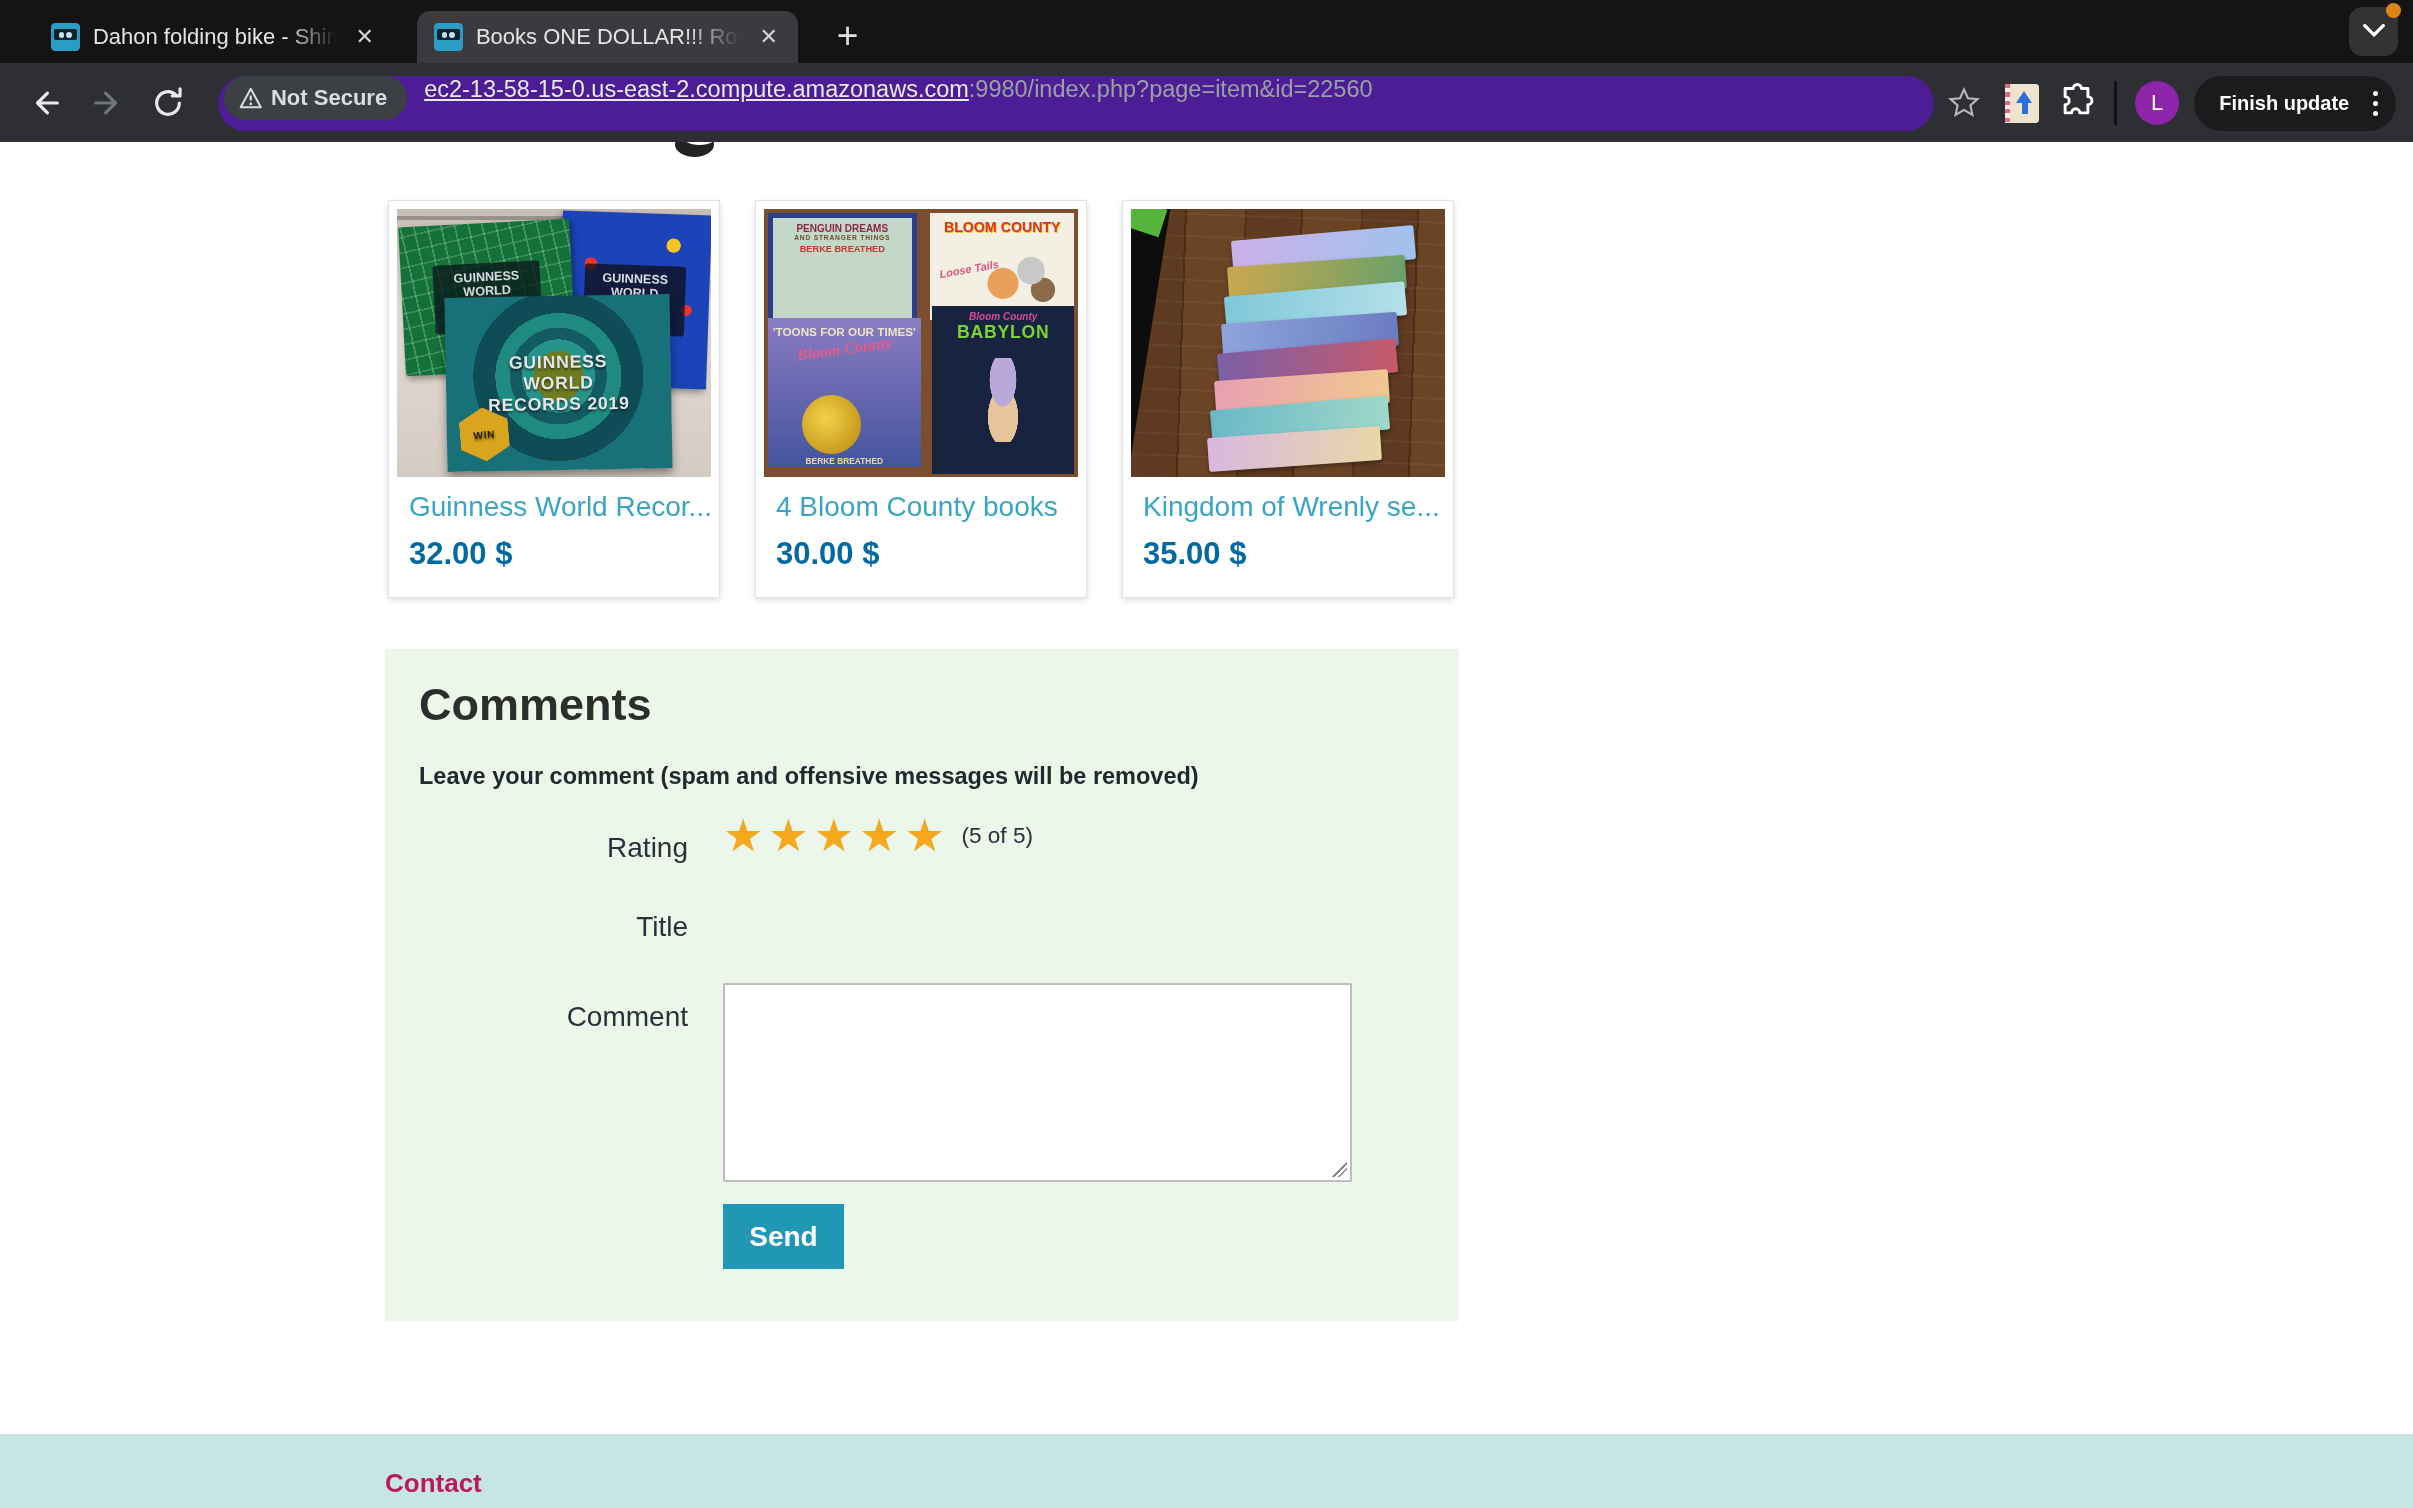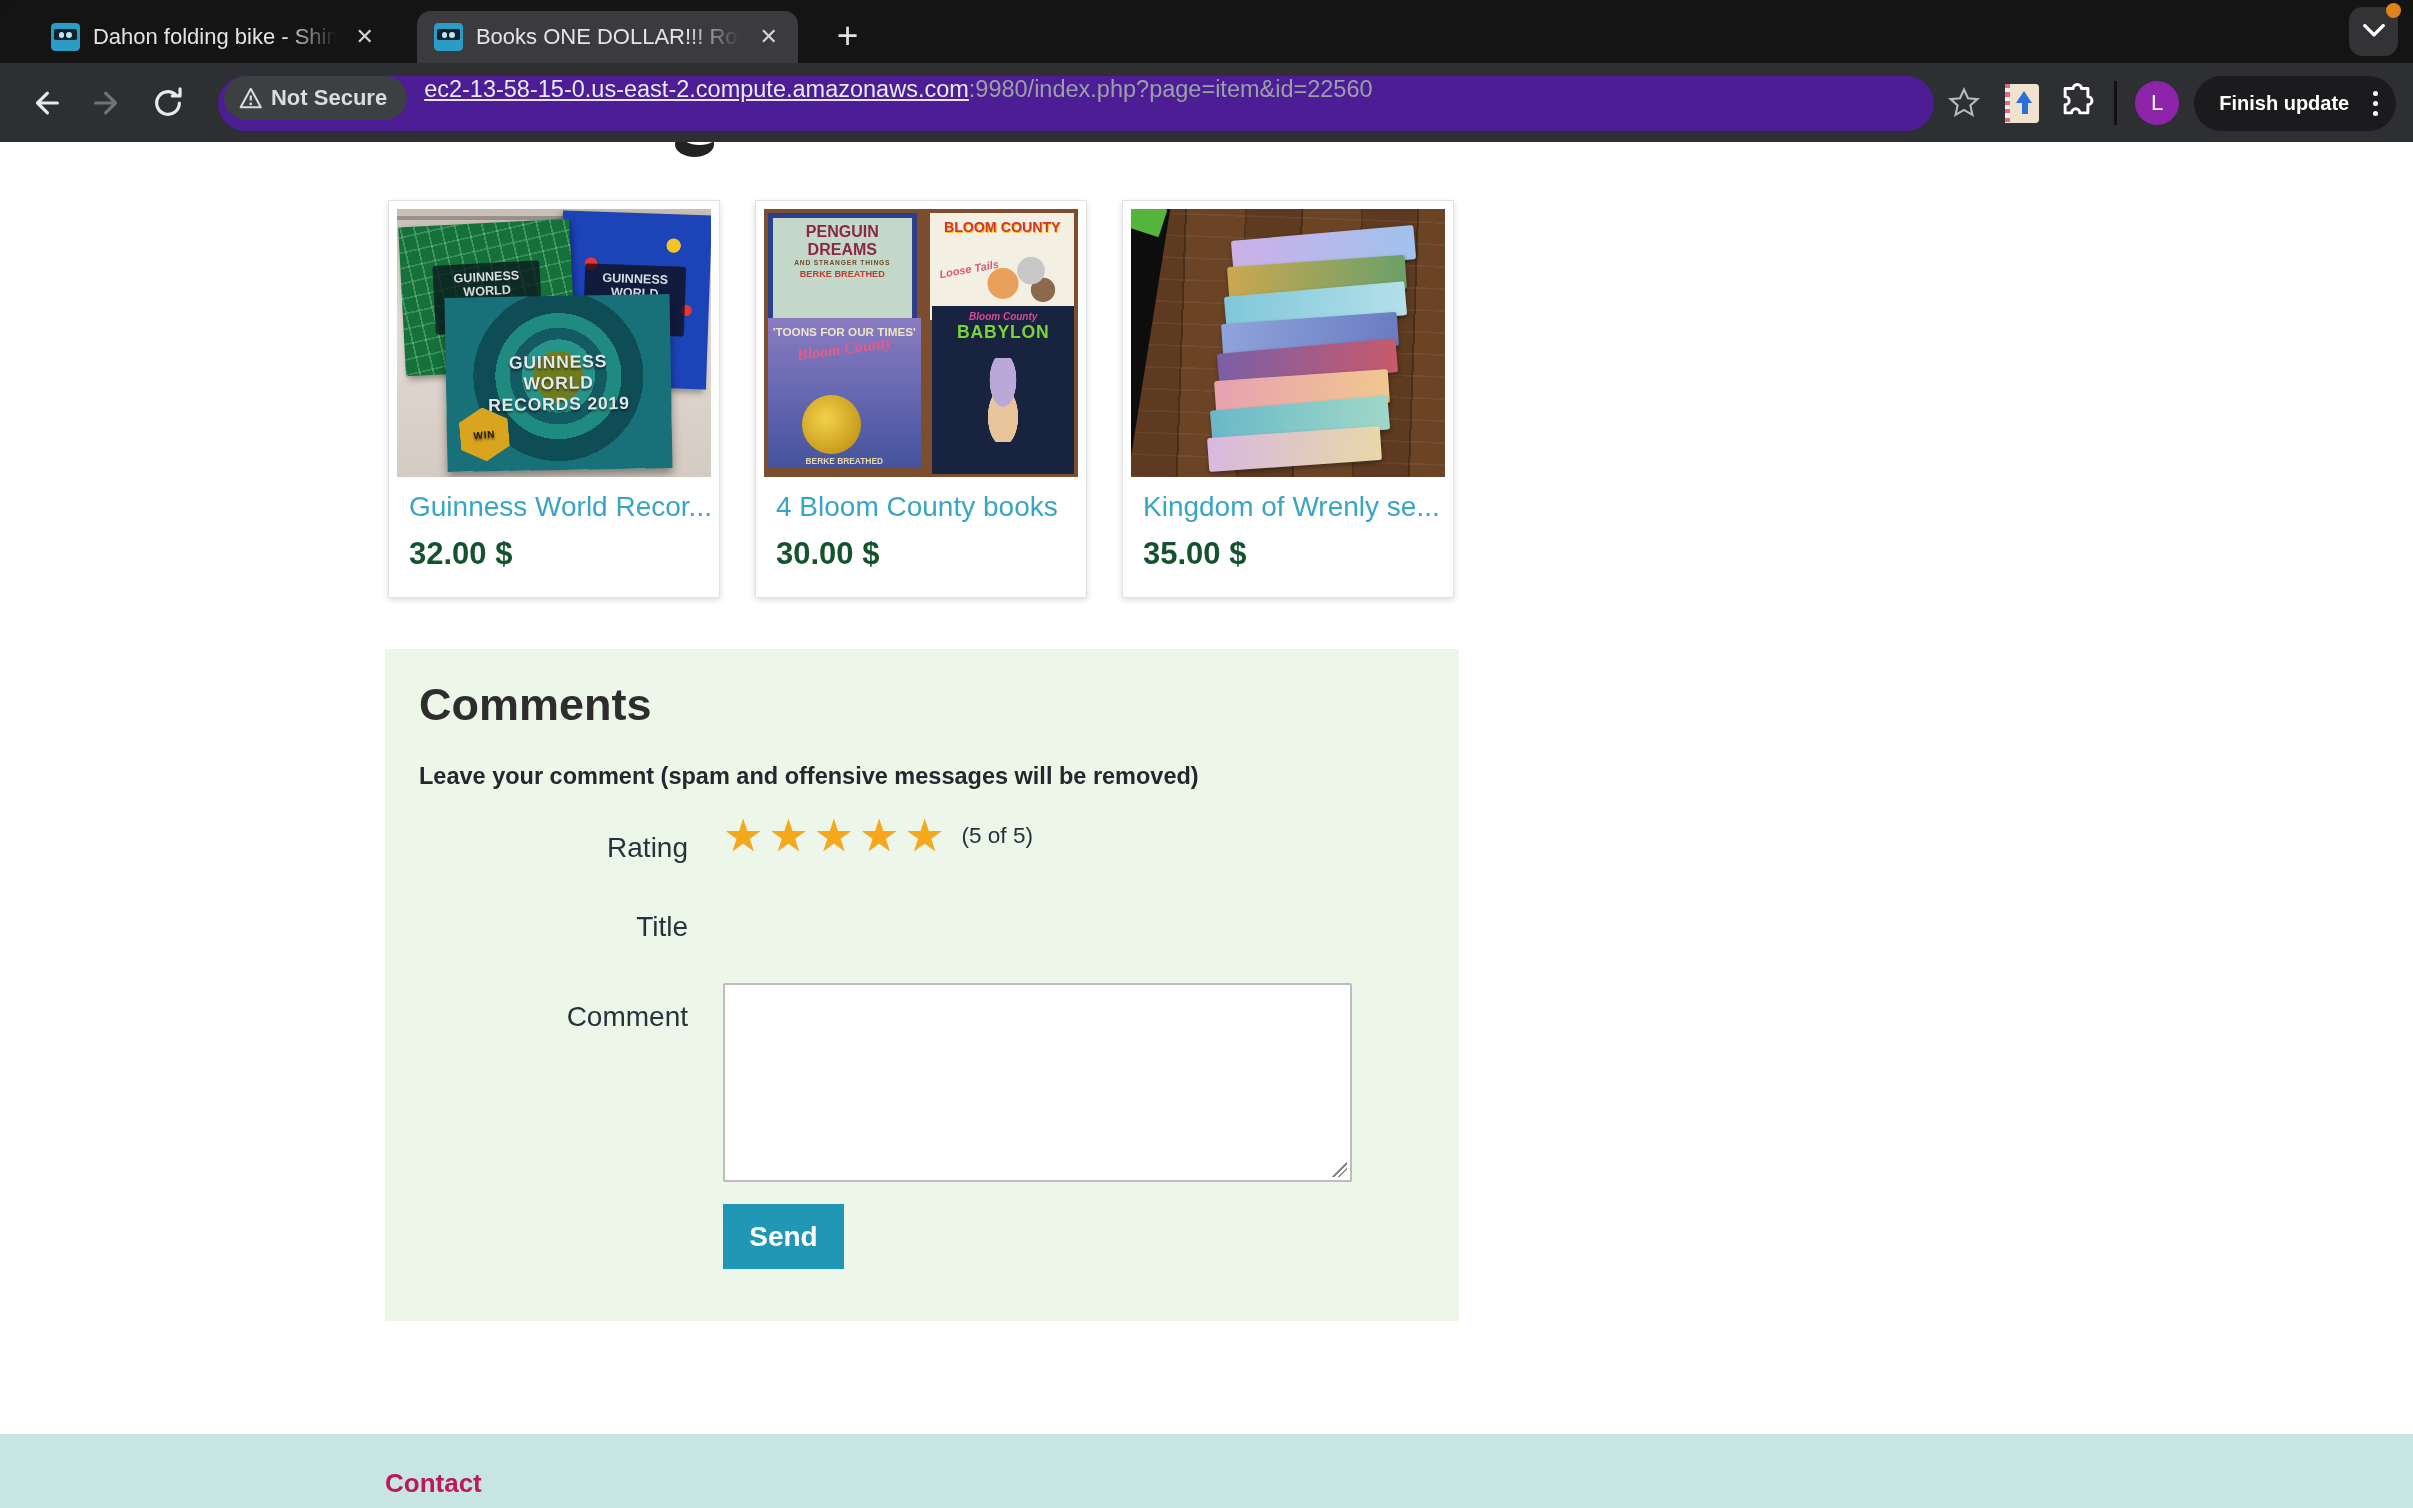--- a/index.html
+++ b/index.html
@@ -70,21 +70,21 @@
   .gdesc { position:absolute; left:675px; top:-10px; width:39px; height:25px; }
   .gdesc .b1 { position:absolute; inset:0; background:#222; border-radius:50%; }
   .gdesc .b2 { position:absolute; left:5.9px; top:-7.5px; width:37px; height:20px; background:#fff;
     border-radius:50%; }
 
   .cards { position:absolute; left:388px; top:58px; display:flex; gap:35px; }
   .card { width:332px; background:#fff; border:1.7px solid #e2e2e2; box-shadow:0 2.5px 6.7px rgba(0,0,0,.14); }
   .card-photo { margin:8.4px; height:268px; position:relative; overflow:hidden; }
   .card-title { margin:13.4px 0 1.7px 20px; font-size:28px; color:#38a5c6; white-space:nowrap;
     overflow:hidden; }
-  .card-price { margin:13.4px 0 25px 20px; font-size:31px; font-weight:bold; color:#14532d; }
+  .card-price { margin:13.4px 0 25px 20px; font-size:31px; font-weight:bold; color:#0369a1; }
 
   
   .ph1 { background:linear-gradient(180deg,#c8beb6,#e3dbd3 40%,#d4cbc3); }
   .ph1 .shelf { position:absolute; left:0; top:6.7px; width:100%; height:4.2px; background:#97928d; }
   .bk { position:absolute; display:flex; align-items:center; justify-content:center;
     text-align:center; font-weight:bold; color:#d9dcde; }
   .bk17 { left:5px; top:13.4px; width:171px; height:149px; transform:rotate(-3deg);
     background:#15713a; background-image:repeating-linear-gradient(80deg,rgba(210,255,210,.25) 0 1.7px,transparent 1.7px 13.4px),repeating-linear-gradient(-10deg,rgba(210,255,210,.2) 0 1.7px,transparent 1.7px 15px);
     font-size:12.6px; box-shadow:2.5px 3.4px 6.7px rgba(0,0,0,.35); }
   .bk17 span { background:rgba(10,24,30,.78); padding:6.7px 8.4px; border-radius:3.4px; width:107px; }
@@ -102,21 +102,21 @@
     background:#d9a51f; color:#23200f; font-size:10px; display:flex; align-items:center;
     justify-content:center; clip-path:polygon(50% 0,100% 25%,100% 75%,50% 100%,0 75%,0 25%);
     transform:rotate(-4deg); }
 
   
   .ph2 { background:#7a4e2f; }
   .cv { position:absolute; overflow:hidden; text-align:center; font-weight:bold; }
   .cv .t { display:block; }
   .cv-tl { left:3.4px; top:3.4px; width:149px; height:132px; background:#c3d8c9; border:5px solid #2c3f8a;
     padding-top:5px; }
-  .cv-tl .t1 { color:#8a2746; font-size:16px;text-align:center; }
+  .cv-tl .t1 { color:#8a2746; font-size:10px;text-align:center; }
   .cv-tl .t2 { color:#6c4b2a; font-size:6.7px; letter-spacing:0.8px; }
   .cv-tl .scene { margin:5px auto 0; width:109px; height:72px; border-radius:3.4px;
     background:linear-gradient(180deg,#bcd4e4 0 45%,#9fc48f 45% 75%,#7fae6f 75%); }
   .cv-tl .t3 { color:#c23b2e; font-size:9.2px; margin-top:3.4px; }
   .cv-tr { right:3.4px; top:3.4px; width:144px; height:107px; background:#f3efe3; padding-top:6.7px; }
   .cv-tr .t1 { color:#d8352a; font-size:14.2px; text-shadow:0.8px 0.8px 0 #f2c11e; }
   .cv-tr .t2 { color:#e0557a; font-size:11px; font-style:italic; transform:rotate(-10deg);
     position:absolute; left:8.4px; top:50px; }
   .cv-tr .chars { position:absolute; right:15px; top:32px; width:80px; height:64px;
     background:radial-gradient(circle at 30% 60%,#e8a05a 0 15px,transparent 16px),radial-gradient(circle at 65% 40%,#c8c8c8 0 13.4px,transparent 14.2px),radial-gradient(circle at 80% 70%,#8a6a4a 0 11.7px,transparent 12.6px); }

